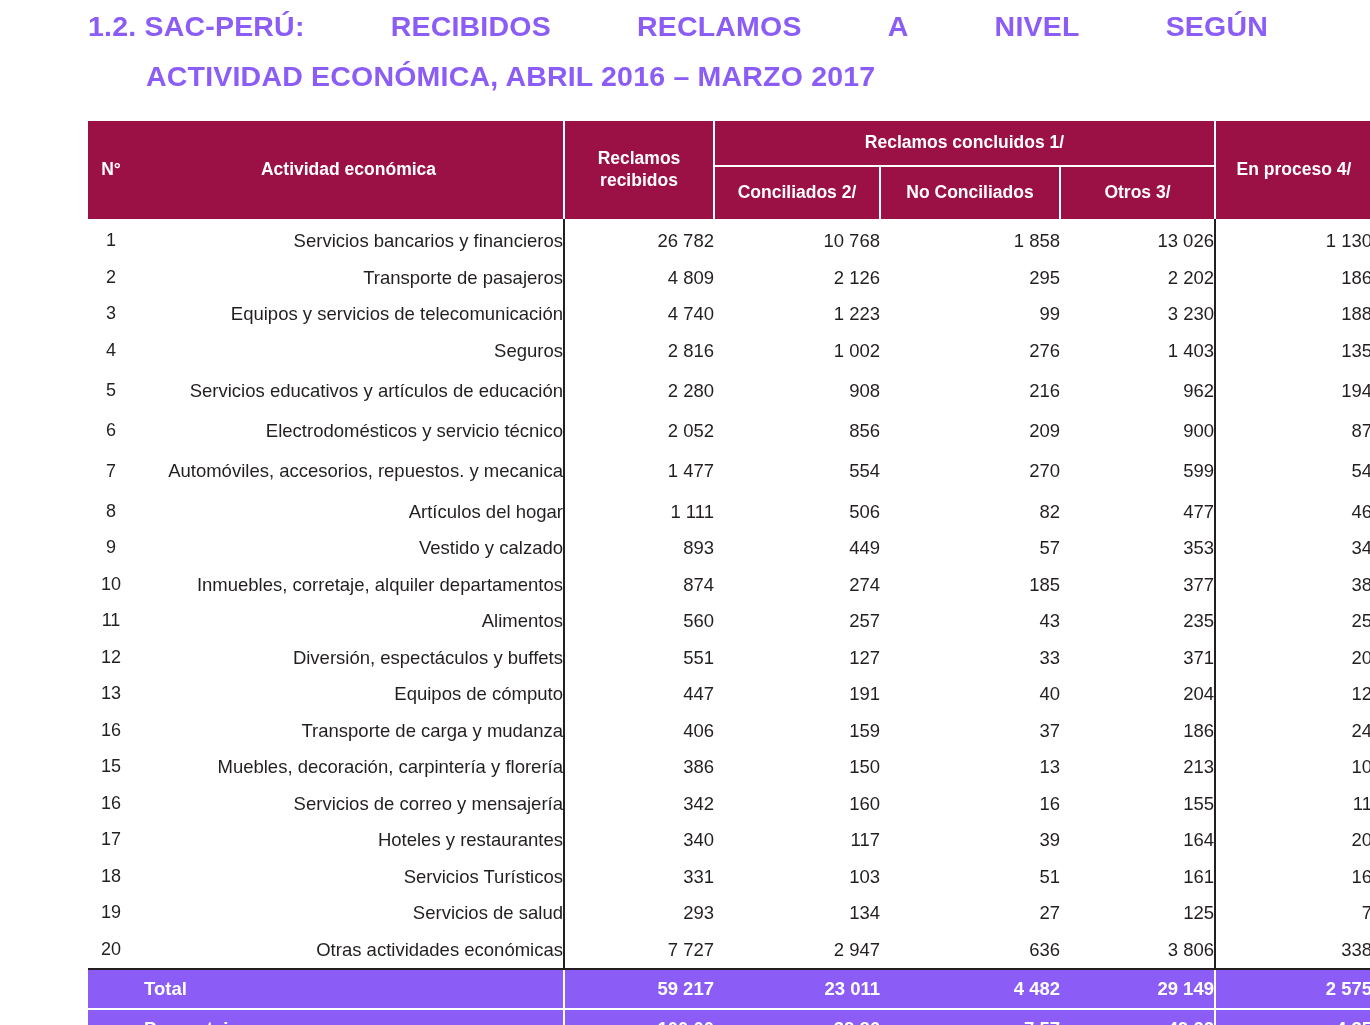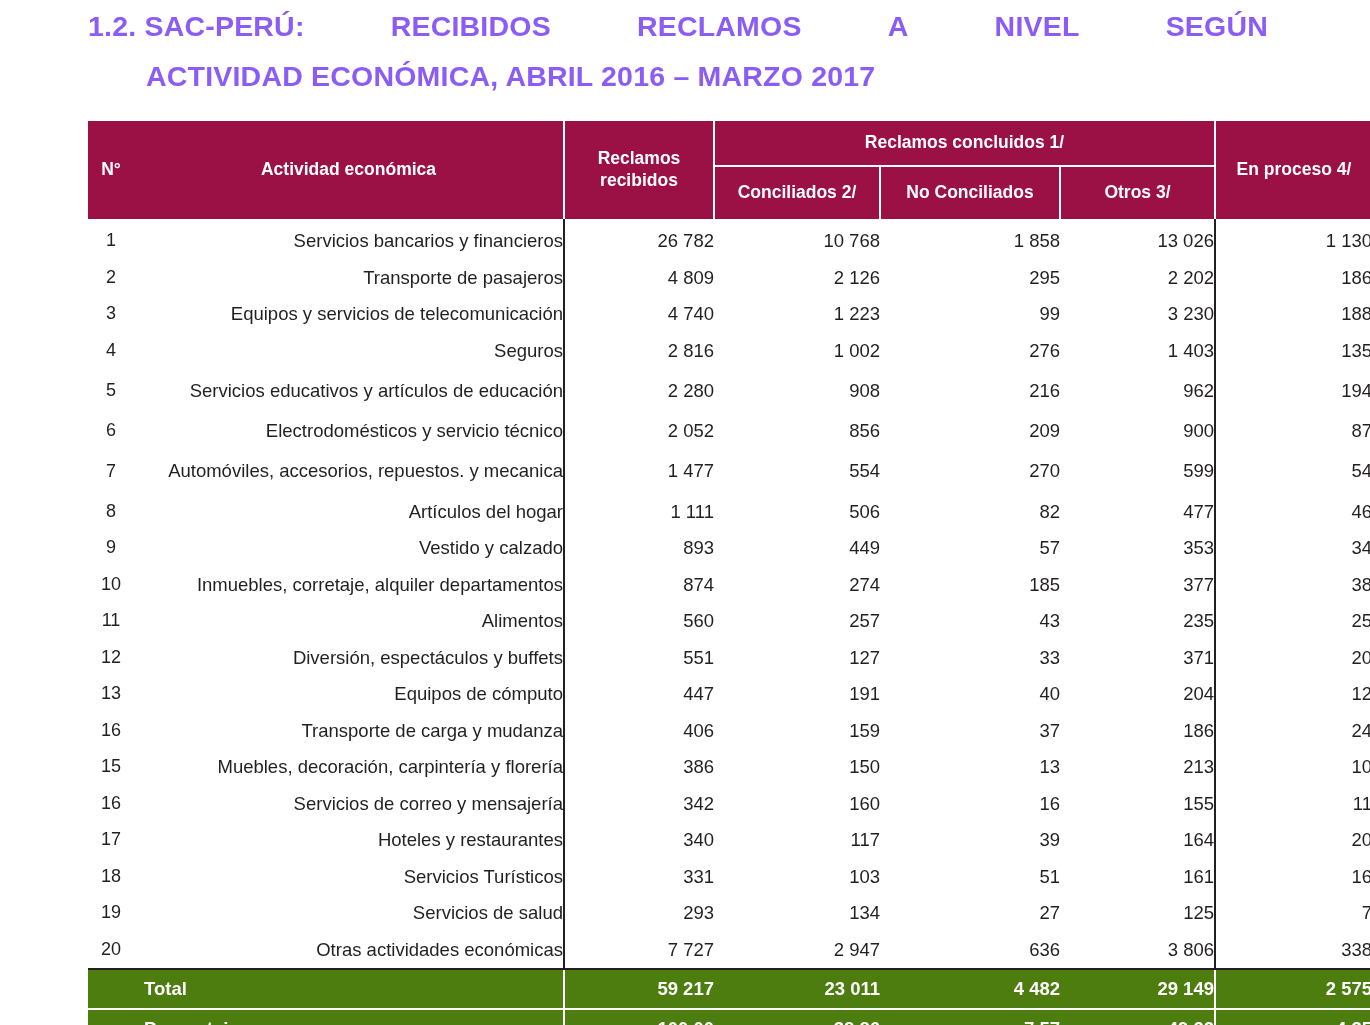--- a/index.html
+++ b/index.html
@@ -101,21 +101,21 @@
   }
   td.c-last {
     text-align: right;
     padding-right: 16px;
     border-left: 2px solid #231f20;
   }
   tbody tr:first-child td { padding-top: 4px; }
   tbody tr:last-child td { padding-bottom: 3px; }
 
   tr.total td, tr.pct td {
-    background: #4d7c0f;
+    background: #8b5cf6;
     color: #ffffff;
     font-weight: bold;
     font-size: 18.5px;
     height: 38px;
   }
   tr.total td.c-act, tr.pct td.c-act {
     border-right: 2px solid #ffffff;
     padding-left: 10px;
     text-align: left;
   }

